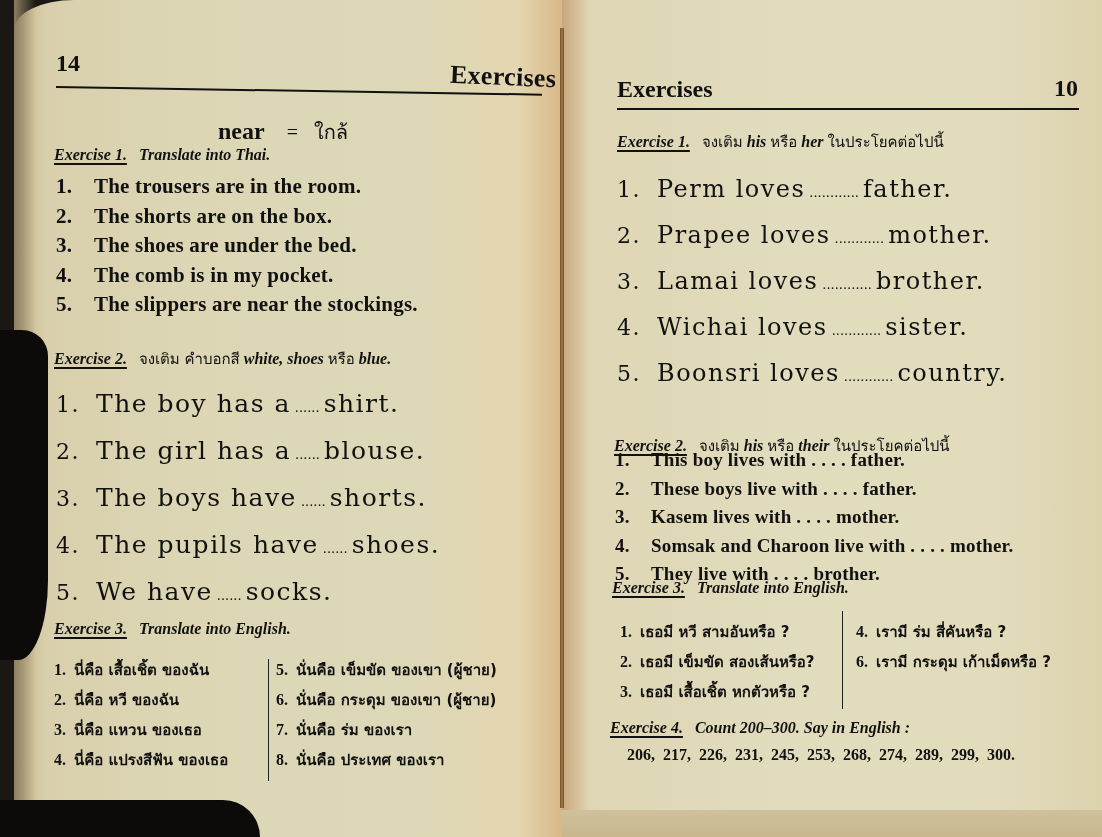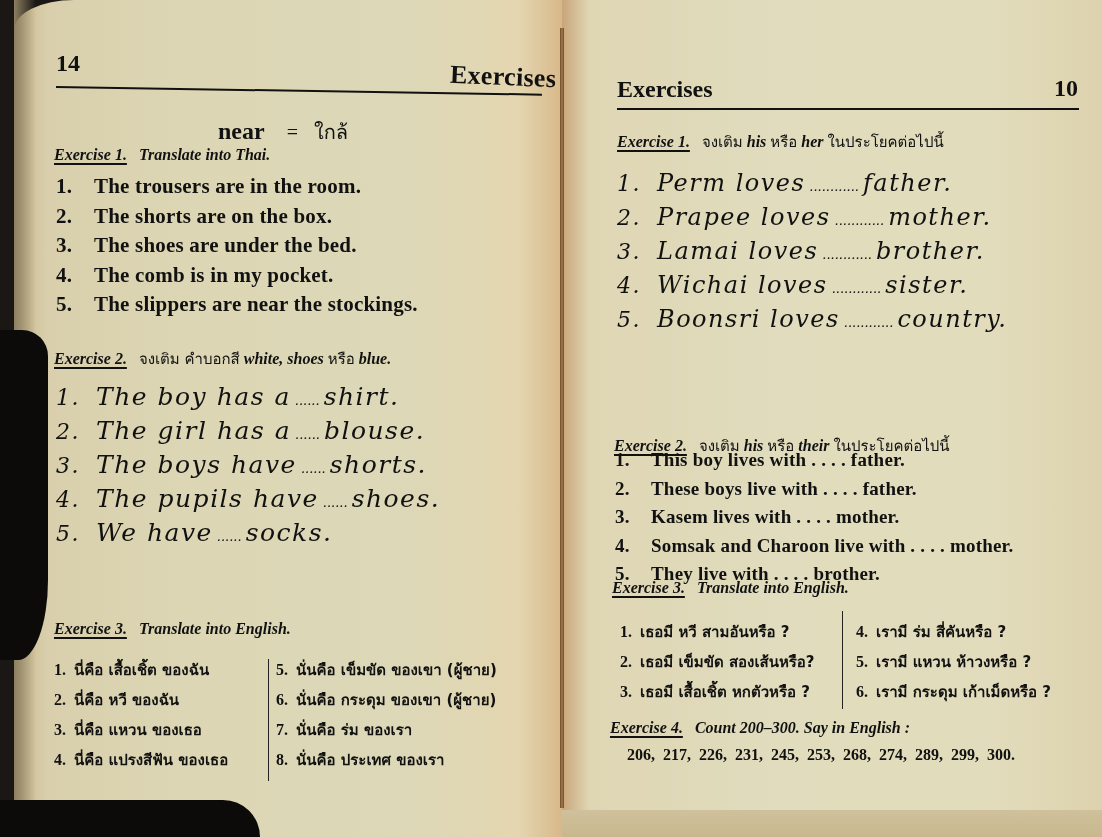--- a/index.html
+++ b/index.html
@@ -56,21 +56,21 @@
   .vocab .thai { font-family: "DejaVu Sans", sans-serif; font-weight: normal; font-size: 20px; }
 
   .ex-head { position: absolute; font-style: italic; font-weight: bold; font-size: 16px; white-space: nowrap; }
   .ex-head .ex-label { text-decoration: underline; text-underline-offset: 3px; text-decoration-thickness: 2px; margin-right: 12px; }
   .ex-head .thai { font-family: "DejaVu Sans", sans-serif; font-style: normal; font-weight: normal; font-size: 15px; }
 
   .print-list { position: absolute; font-weight: bold; font-size: 21px; line-height: 29.5px; letter-spacing: 0.2px; }
   .print-list li { list-style: none; white-space: nowrap; }
   .print-list .num { display: inline-block; width: 38px; }
 
-  .script-list { position: absolute; font-family: "DejaVu Serif", serif; font-style: italic; font-size: 25px; line-height: 30px; letter-spacing: 1.5px; }
+  .script-list { position: absolute; font-family: "DejaVu Serif", serif; font-size: 25px; line-height: 43px; letter-spacing: 1.5px; }
   .script-list li { list-style: none; white-space: nowrap; }
   .script-list .num { display: inline-block; width: 40px; font-size: 22px; }
   .script-list .dots { font-size: 13px; letter-spacing: 0; margin: 0 4px; }
 
   .right-print { font-size: 19px; line-height: 28.5px; margin-top: 16px; }
   .right-print .num { width: 36px; }
 
   .thai-grid { position: absolute; font-family: "DejaVu Sans", sans-serif; font-size: 15px; font-weight: bold; }
   .thai-grid .col { position: absolute; top: 0; }
   .thai-grid .col li { list-style: none; white-space: nowrap; }
@@ -188,21 +188,20 @@
 
   <div class="thai-grid" style="left:612px; top:617px; width:470px; height:92px;">
     <ul class="col" style="left:8px; line-height:29px;">
       <li><span class="num">1.</span><span>เธอมี หวี สามอันหรือ ?</span></li>
       <li><span class="num">2.</span><span>เธอมี เข็มขัด สองเส้นหรือ?</span></li>
       <li><span class="num">3.</span><span>เธอมี เสื้อเชิ้ต หกตัวหรือ ?</span></li>
     </ul>
     <div class="divider" style="left:230px; top:-6px; height:98px;"></div>
     <ul class="col" style="left:244px; line-height:29px;">
       <li><span class="num">4.</span><span>เรามี ร่ม สี่คันหรือ ?</span></li>
-      <li><span class="num">5.</span><span>เรามี แหวน ห้าวงหรือ ?</span></li>
       <li><span class="num">6.</span><span>เรามี กระดุม เก้าเม็ดหรือ ?</span></li>
     </ul>
   </div>
 
   <div class="ex-head" style="left:610px; top:719px;">
     <span class="ex-label">Exercise 4.</span><span>Count 200–300.  Say in English :</span>
   </div>
   <div class="numbers">206,  217,  226,  231,  245,  253,  268,  274,  289,  299,  300.</div>
 
 </div>

